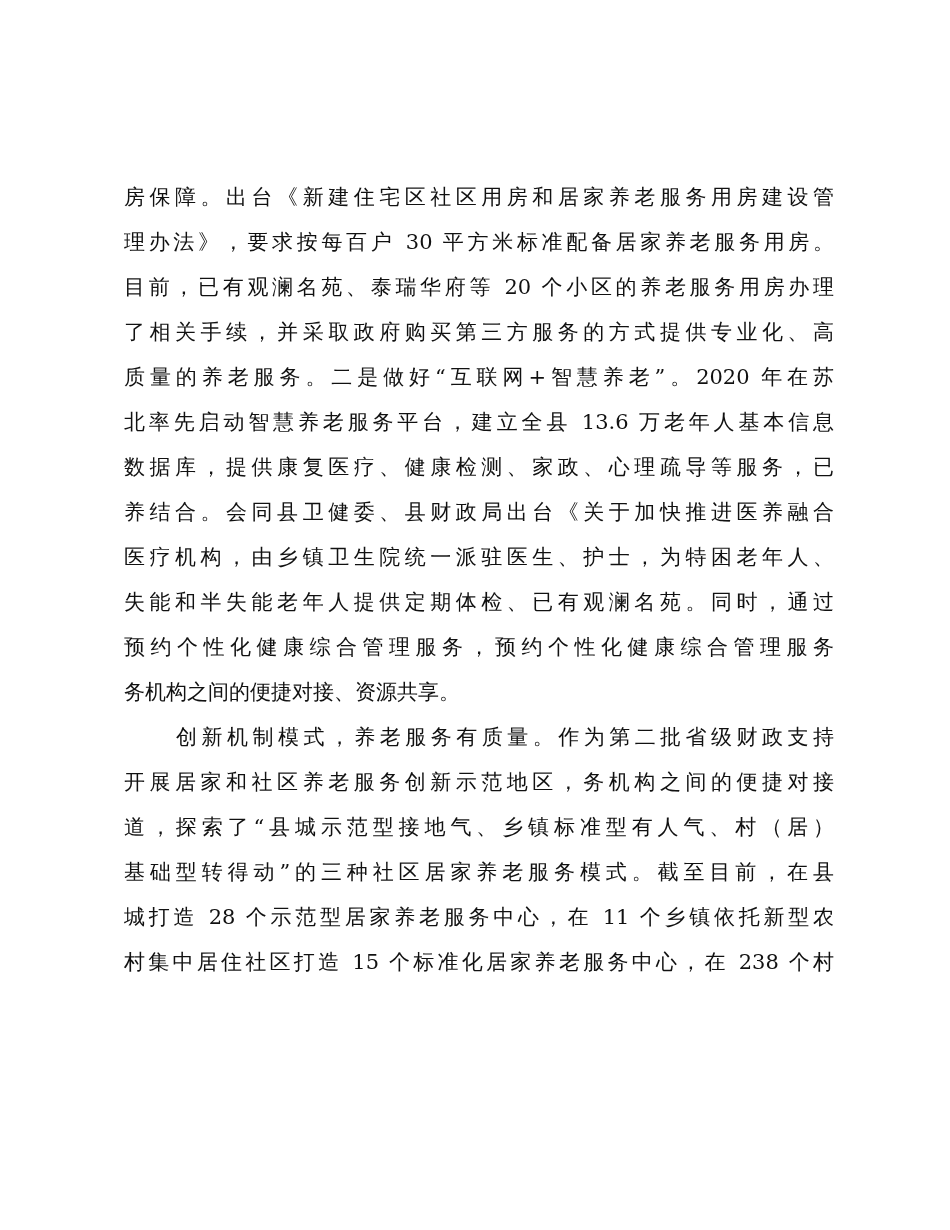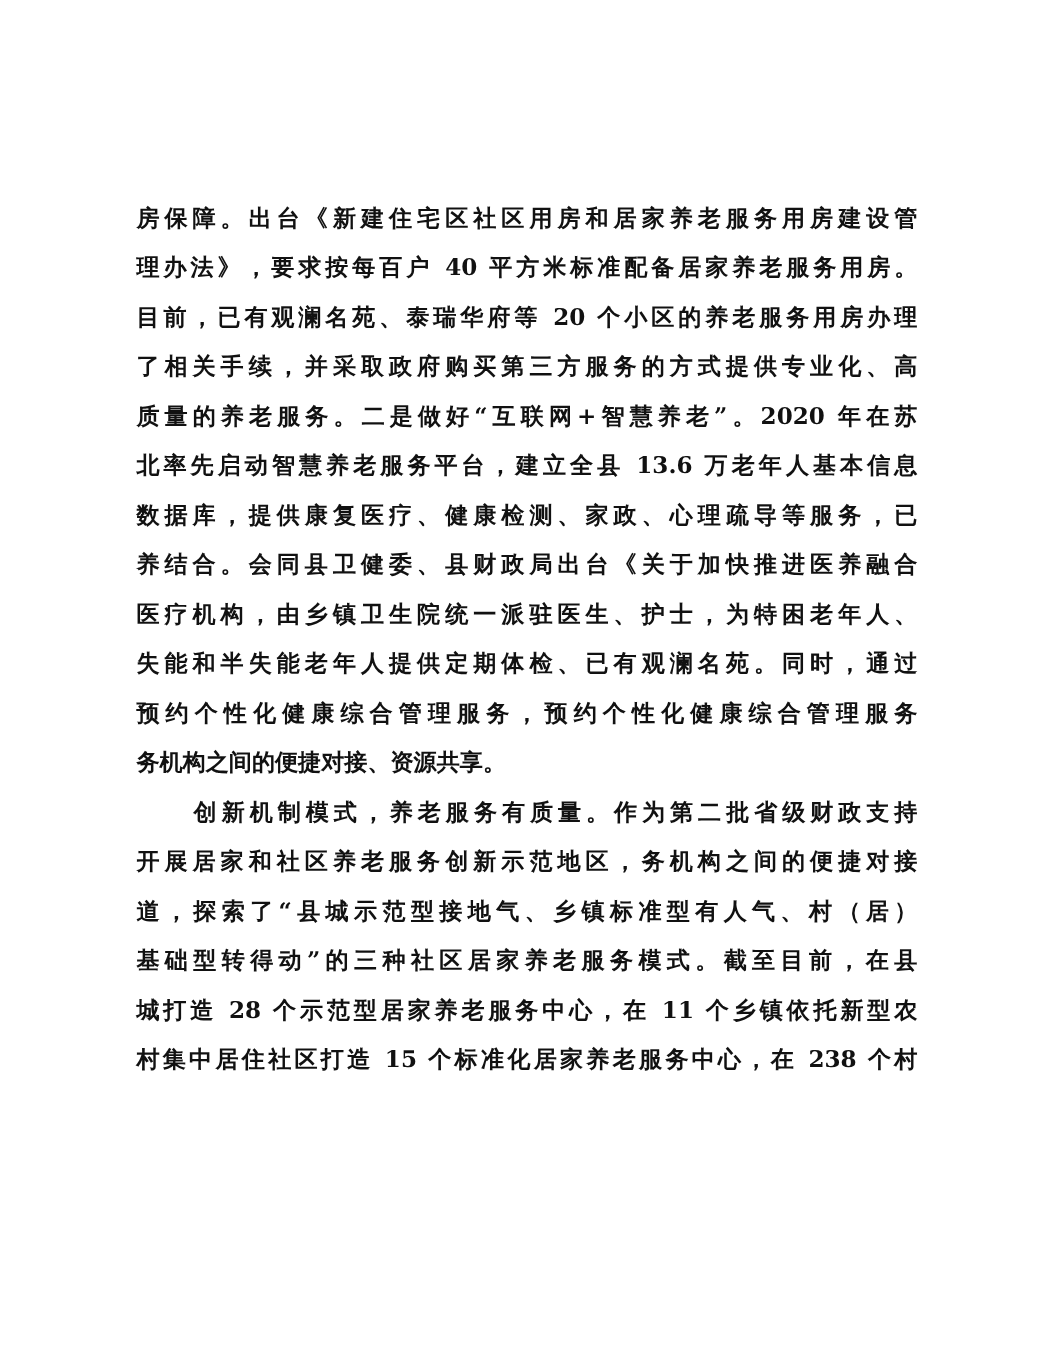--- a/index.html
+++ b/index.html
@@ -33,30 +33,29 @@
     }
     .line.last {
       text-align-last: left;
     }
     .line.indent {
       padding-left: 52px;
     }
     .paragraph {
       display: block;
       margin: 0;
-      font-weight: bold;
     }
   </style>
 </head>
 <body>
 
 <div class="page">
   <div class="paragraph">
     <span class="line">房保障。出台《新建住宅区社区用房和居家养老服务用房建设管</span>
-    <span class="line">理办法》，要求按每百户 40 平方米标准配备居家养老服务用房。</span>
+    <span class="line">理办法》，要求按每百户 30 平方米标准配备居家养老服务用房。</span>
     <span class="line">目前，已有观澜名苑、泰瑞华府等 20 个小区的养老服务用房办理</span>
     <span class="line">了相关手续，并采取政府购买第三方服务的方式提供专业化、高</span>
     <span class="line">质量的养老服务。二是做好“互联网+智慧养老”。2020 年在苏</span>
     <span class="line">北率先启动智慧养老服务平台，建立全县 13.6 万老年人基本信息</span>
     <span class="line">数据库，提供康复医疗、健康检测、家政、心理疏导等服务，已</span>
     <span class="line">养结合。会同县卫健委、县财政局出台《关于加快推进医养融合</span>
     <span class="line">医疗机构，由乡镇卫生院统一派驻医生、护士，为特困老年人、</span>
     <span class="line">失能和半失能老年人提供定期体检、已有观澜名苑。同时，通过</span>
     <span class="line">预约个性化健康综合管理服务，预约个性化健康综合管理服务</span>
     <span class="line last">务机构之间的便捷对接、资源共享。</span>

